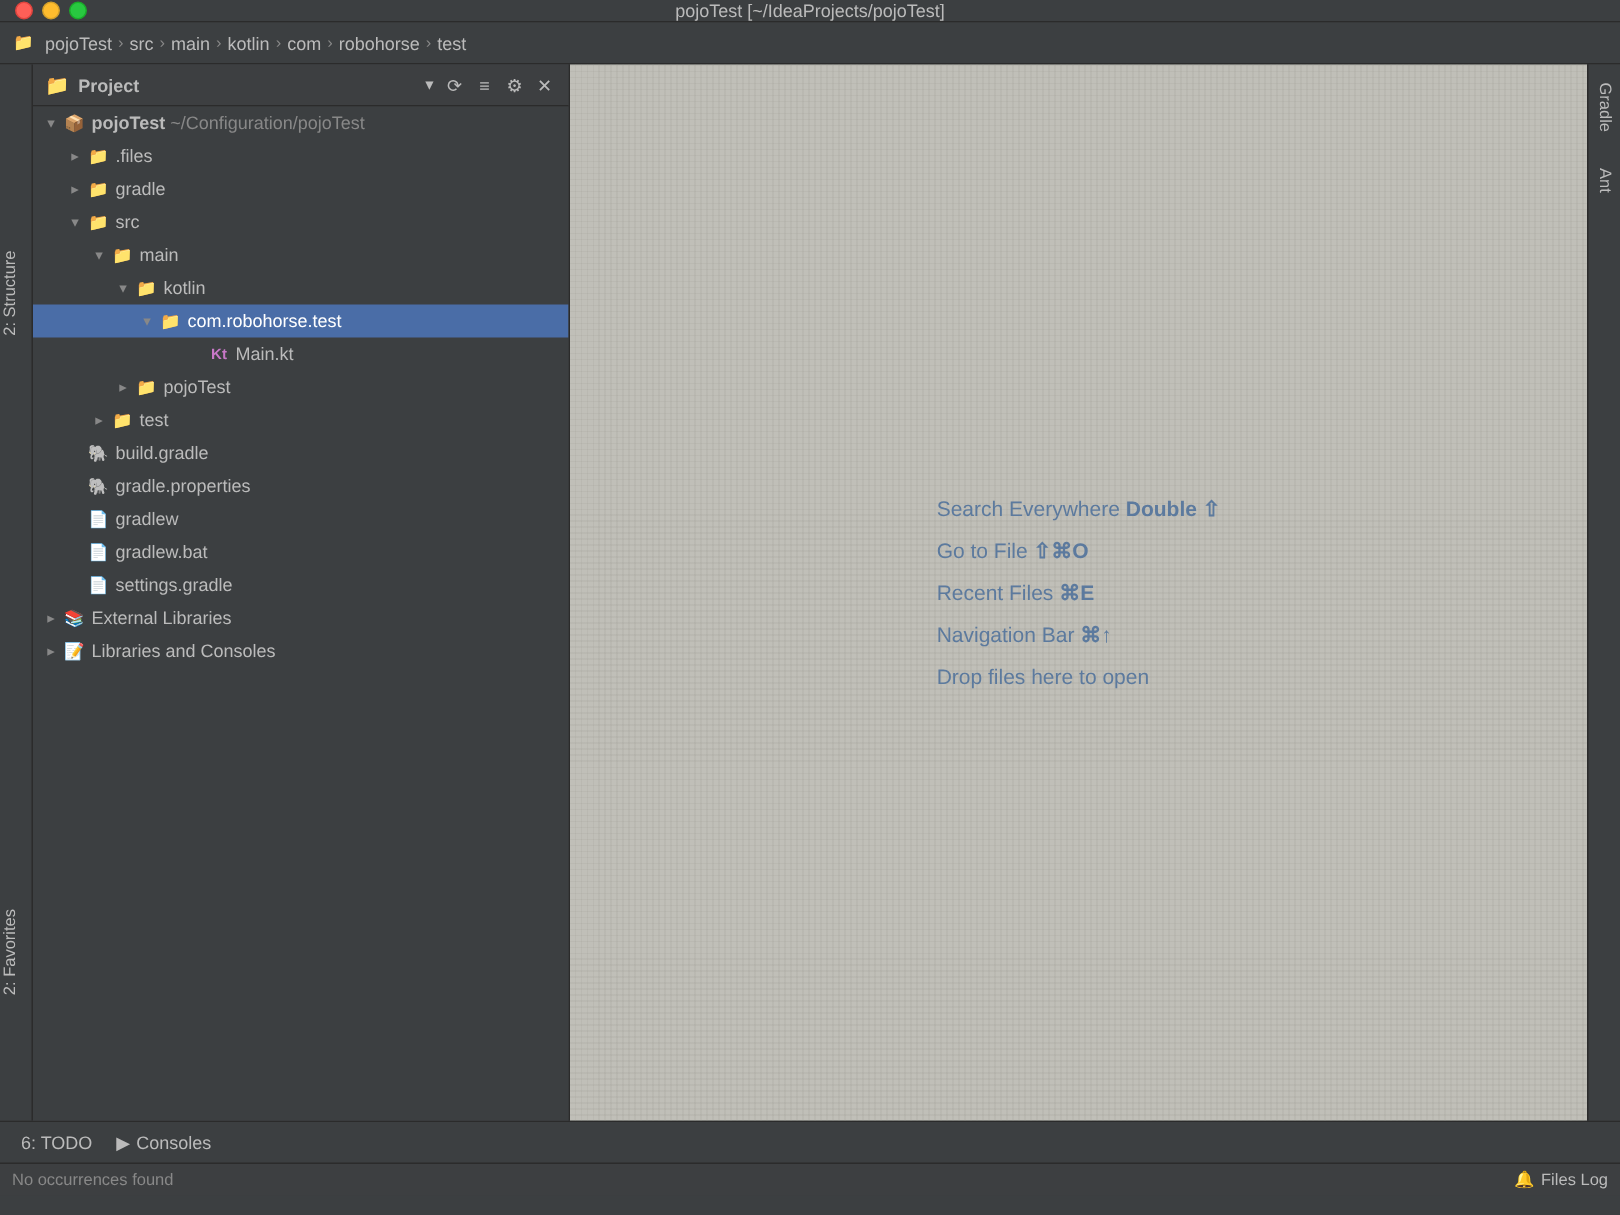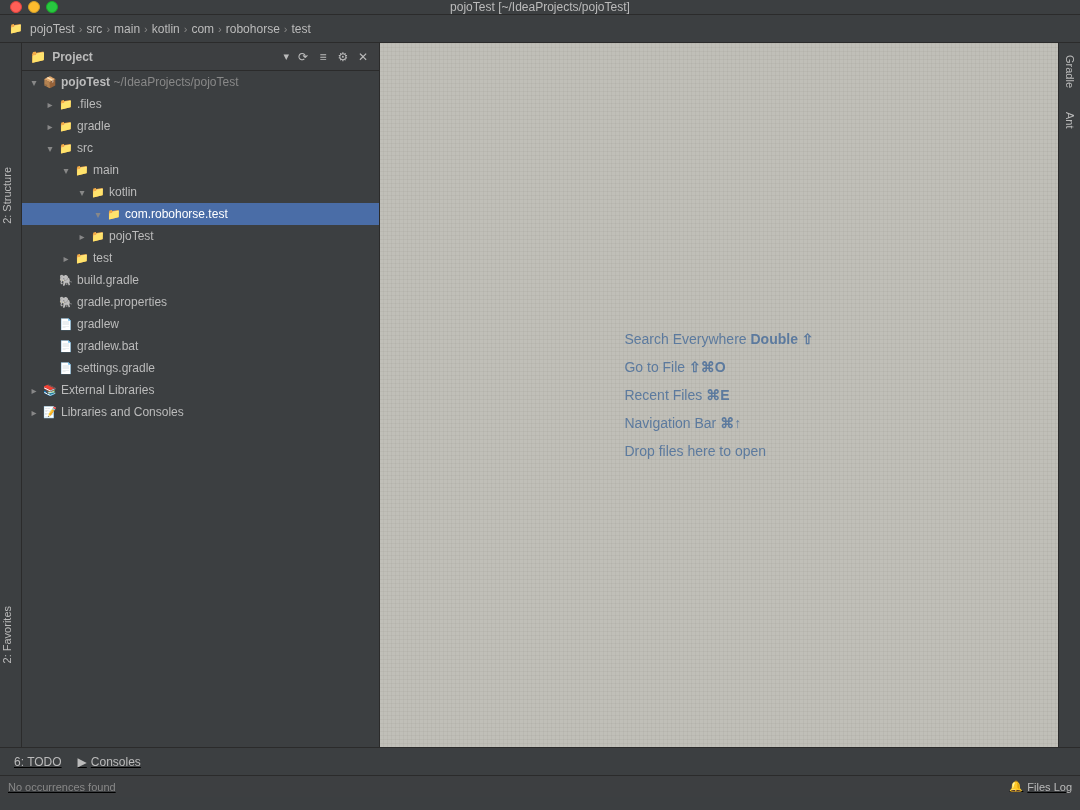--- a/index.html
+++ b/index.html
@@ -229,42 +229,40 @@
 
     
     .bottom-bar {
       height: 28px;
       background: #3c3f41;
       border-top: 1px solid #2b2b2b;
       display: flex;
       align-items: center;
       padding: 0 8px;
       gap: 4px;
-      text-decoration: underline;
     }
     .bottom-tab {
       display: flex;
       align-items: center;
       gap: 4px;
       color: #bbbbbb;
       font-size: 12px;
       cursor: pointer;
       padding: 2px 6px;
       border-radius: 3px;
     }
 
     .status-bar {
       height: 22px;
       background: #3d3f41;
       border-top: 1px solid #2b2b2b;
       display: flex;
       align-items: center;
       padding: 0 8px;
       gap: 8px;
-      text-decoration: underline;
     }
     .status-text {
       color: #888;
       font-size: 11px;
     }
     .status-right {
       margin-left: auto;
       display: flex;
       align-items: center;
       gap: 8px;
@@ -363,21 +361,21 @@
         <button class="panel-action-btn" title="Options">⚙</button>
         <button class="panel-action-btn" title="Close">✕</button>
       </div>
     </div>
 
     <div class="tree-container">
 
       <div class="tree-item" style="padding-left: 4px;">
         <span class="tree-arrow expanded"></span>
         <span class="tree-icon" style="color:#6897bb;">📦</span>
-        <span class="tree-label"><b>pojoTest</b> <span style="color:#888; font-weight:normal;">~/IdeaProjects/pojoTest</span></span>
+        <span class="tree-label"><b>pojoTest</b> <span style="color:#888; font-weight:normal;">~/Configuration/pojoTest</span></span>
       </div>
 
       <div class="tree-item" style="padding-left: 20px;">
         <span class="tree-arrow collapsed"></span>
         <span class="tree-icon" style="color:#c5a836;">📁</span>
         <span class="tree-label">.files</span>
       </div>
 
       <div class="tree-item" style="padding-left: 20px;">
         <span class="tree-arrow collapsed"></span>
@@ -402,20 +400,25 @@
         <span class="tree-icon" style="color:#c878c8;">📁</span>
         <span class="tree-label">kotlin</span>
       </div>
 
       <div class="tree-item selected" style="padding-left: 68px;">
         <span class="tree-arrow expanded"></span>
         <span class="tree-icon" style="color:#c5a836;">📁</span>
         <span class="tree-label">com.robohorse.test</span>
       </div>
 
+      <div class="tree-item" style="padding-left: 100px;">
+        <span class="tree-arrow" style="width:16px;"></span>
+        <span class="tree-icon" style="color:#c878c8; font-size:10px; font-weight:bold;">Kt</span>
+        <span class="tree-label">Main.kt</span>
+      </div>
 
       <div class="tree-item" style="padding-left: 52px;">
         <span class="tree-arrow collapsed"></span>
         <span class="tree-icon" style="color:#6897bb;">📁</span>
         <span class="tree-label">pojoTest</span>
       </div>
 
       <div class="tree-item" style="padding-left: 36px;">
         <span class="tree-arrow collapsed"></span>
         <span class="tree-icon" style="color:#c5a836;">📁</span>

